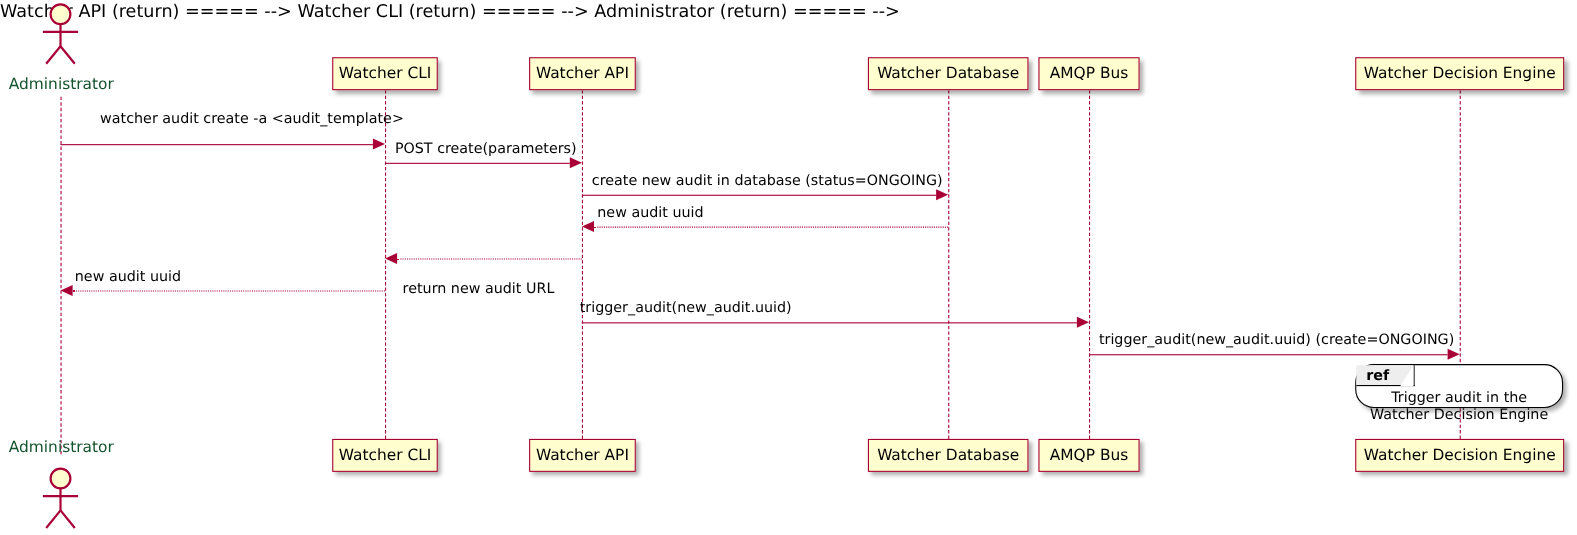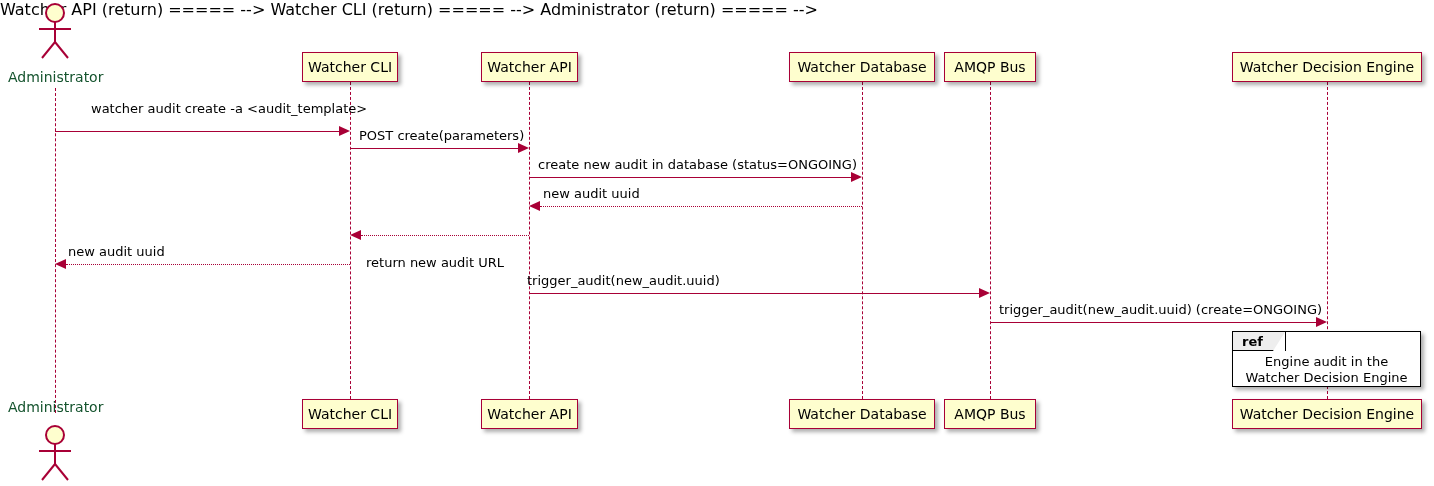--- a/index.html
+++ b/index.html
@@ -218,24 +218,24 @@
   <div class="msg-line" style="left:529px; top:293px; width:450px;"></div>
   <div class="arrow-head right" style="left:979px; top:288px;"></div>
   <div class="msg-label" style="left:527px; top:273px;">trigger_audit(new_audit.uuid)</div>
 
   
   <div class="msg-line" style="left:990px; top:322px; width:326px;"></div>
   <div class="arrow-head right" style="left:1316px; top:317px;"></div>
   <div class="msg-label" style="left:999px; top:302px;">trigger_audit(new_audit.uuid) (create=ONGOING)</div>
 
   
-  <div class="ref-box" style="left:1232px; top:331px; width:189px; height:56px;">
+  <div class="ref-box" style="left:1232px; top:331px; width:189px; height:40px;border-radius:17px;">
     <div class="ref-tab">
       <span>ref</span>
       <span class="ref-tab-corner"></span>
     </div>
     <div class="ref-body">
-      <div>Engine audit in the</div>
+      <div>Trigger audit in the</div>
       <div>Watcher Decision Engine</div>
     </div>
   </div>
 
 </div>
 
 </body></html>

